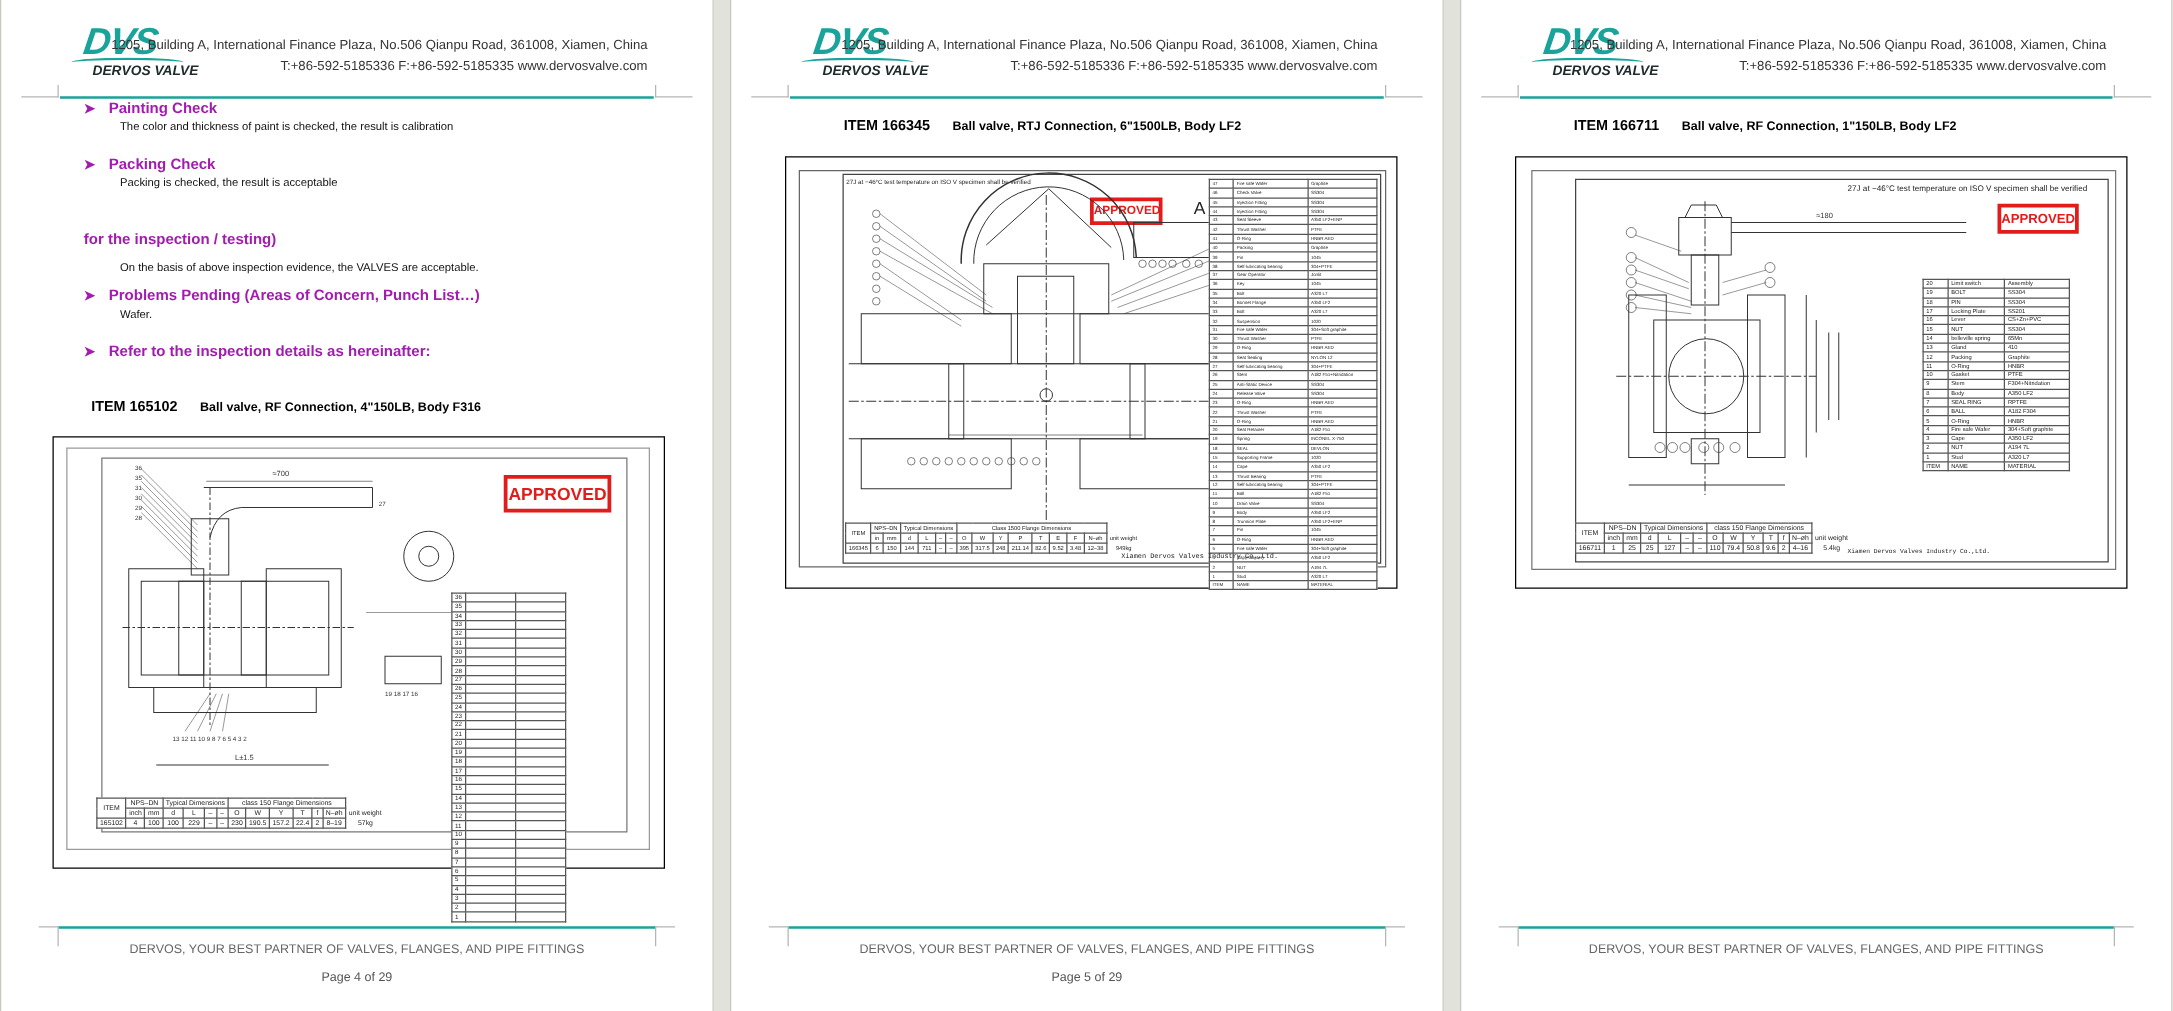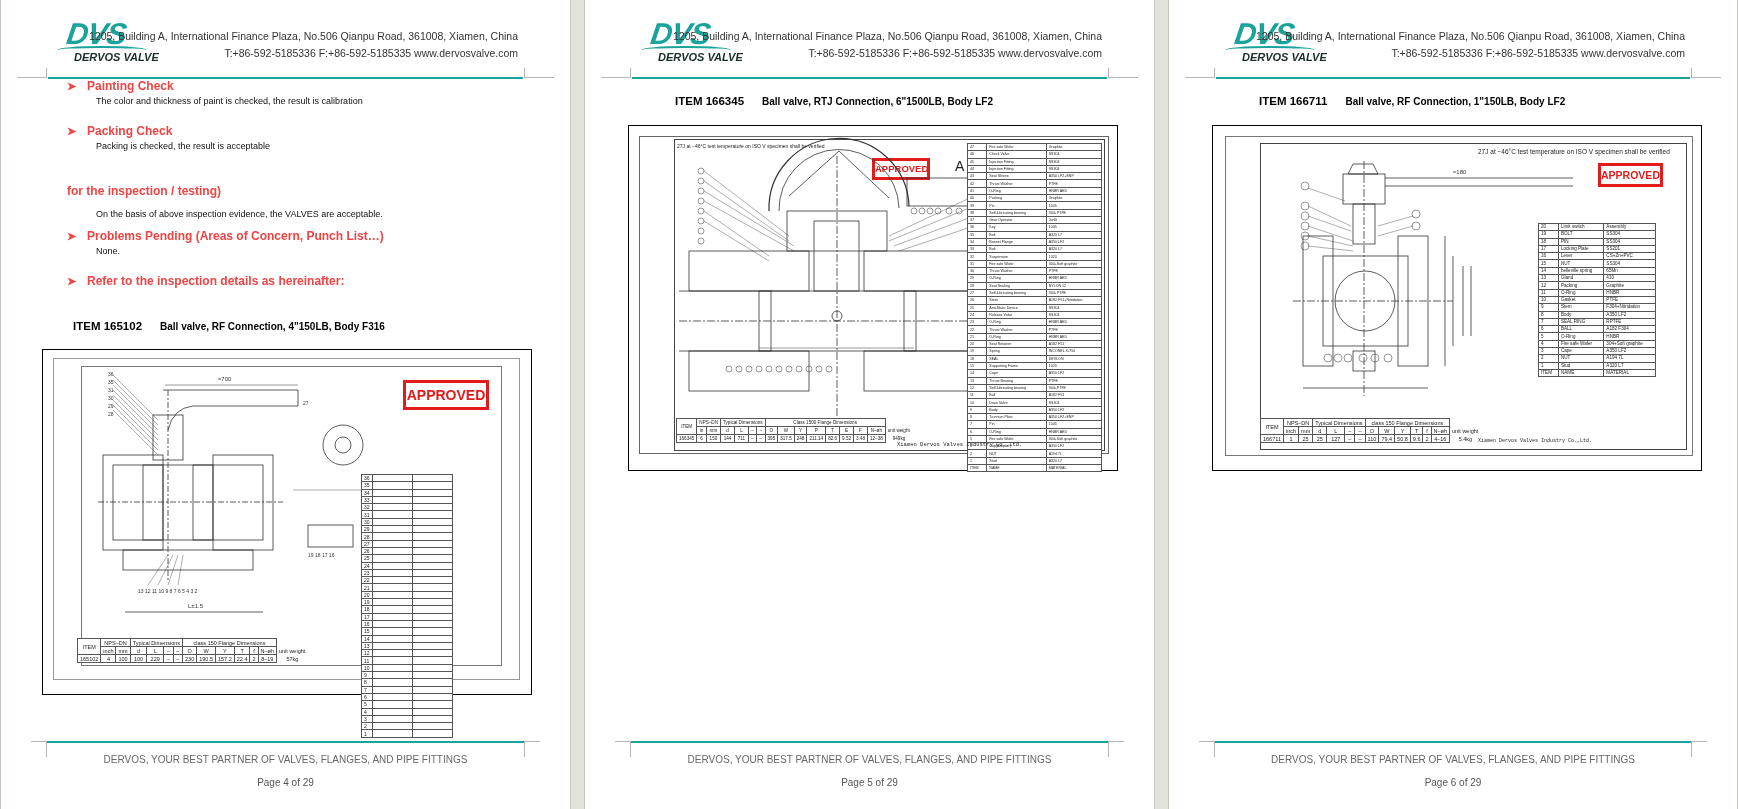--- a/index.html
+++ b/index.html
@@ -14,21 +14,21 @@
   .corner-bl { position: absolute; width: 16px; height: 16px; border-right: 1px solid #b5b5b5; border-top: 1px solid #b5b5b5; }
   .corner-br { position: absolute; width: 16px; height: 16px; border-left: 1px solid #b5b5b5; border-top: 1px solid #b5b5b5; }
   .logo { position: absolute; top: 20px; width: 92px; height: 44px; }
   .logo .mark { position: absolute; left: 10px; top: 0; font: italic bold 30px "Liberation Sans", sans-serif; color: #1aa39a; letter-spacing: -1px; line-height: 28px; transform: skewX(-8deg); }
   .logo .swoosh { position: absolute; left: 0; top: 26px; width: 90px; height: 8px; border-top: 2px solid #1aa39a; border-radius: 50% 50% 0 0; }
   .logo .name { position: absolute; left: 17px; top: 31px; font: italic bold 11px "Liberation Sans", sans-serif; color: #1d2b2a; white-space: nowrap; }
   .addr { position: absolute; top: 28px; font-size: 10.5px; color: #333; text-align: right; line-height: 17px; white-space: nowrap; }
   .hline { position: absolute; height: 2px; background: #1aa39a; }
   .footer-text { position: absolute; width: 100%; left: 0; text-align: center; font-size: 10px; color: #666; }
   .footer-page { position: absolute; width: 100%; left: 0; text-align: center; font-size: 10px; color: #555; }
-  .sec { position: absolute; left: 66px; font-size: 12px; font-weight: bold; color: #ef4444; }
+  .sec { position: absolute; left: 66px; font-size: 12px; font-weight: bold; color: #a21caf; }
   .sec .arrow { display: inline-block; width: 20px; font-size: 11px; }
   .sub { position: absolute; left: 95px; font-size: 9px; color: #111; }
   .item-line { position: absolute; font-size: 11px; font-weight: bold; color: #000; white-space: nowrap; }
   .item-line .code { display: inline-block; margin-right: 18px; font-size: 11.5px; }
   .item-line .desc { font-size: 10px; }
   .drawing-frame { position: absolute; border: 1px solid #000; background: #fff; }
   .drawing-inner { position: absolute; border: 1px solid #999; }
   .approved { position: absolute; border: 3px solid #e21b1b; color: #e21b1b; font-weight: bold; font-family: "Liberation Sans", sans-serif; text-align: center; background: #fff; }
   table.dims { position: absolute; border-collapse: collapse; font-size: 5.5px; color: #222; background: #fff; }
   table.dims td { border: 1px solid #555; padding: 0 2px; text-align: center; height: 8px; white-space: nowrap; }
@@ -59,21 +59,21 @@
     <div class="sec" style="top:79px;"><span class="arrow">➤</span><span>Painting Check</span></div>
     <div class="sub" style="top:96px;">The color and thickness of paint is checked, the result is calibration</div>
 
     <div class="sec" style="top:124px;"><span class="arrow">➤</span><span>Packing Check</span></div>
     <div class="sub" style="top:141px;">Packing is checked, the result is acceptable</div>
 
     <div class="sec" style="top:184px;left:66px;">for the inspection / testing)</div>
     <div class="sub" style="top:209px;">On the basis of above inspection evidence, the VALVES are acceptable.</div>
 
     <div class="sec" style="top:229px;"><span class="arrow">➤</span><span>Problems Pending (Areas of Concern, Punch List…)</span></div>
-    <div class="sub" style="top:246px;">None.</div>
+    <div class="sub" style="top:246px;">Wafer.</div>
 
     <div class="sec" style="top:274px;"><span class="arrow">➤</span><span>Refer to the inspection details as hereinafter:</span></div>
 
     <div class="item-line" style="left:72px;top:320px;">
       <span class="code">ITEM 165102</span><span class="desc">Ball valve, RF Connection, 4"150LB, Body F316</span>
     </div>
 
     <div class="drawing-frame" style="left:41px;top:349px;width:490px;height:346px;">
       <div class="drawing-inner" style="left:10px;top:8px;width:467px;height:322px;"></div>
       <div class="drawing-inner" style="left:38px;top:16px;width:421px;height:300px;border-color:#777;"></div>
@@ -958,16 +958,15 @@
         </tr>
       </tbody>
         </table>
       <div class="note" style="left:265px;top:312px;font-size:5px;font-family:'Liberation Mono',monospace;">Xiamen Dervos Valves Industry Co.,Ltd.</div>
     </div>
 
     <div class="corner-bl" style="left:30px;top:741px;"></div>
     <div class="corner-br" style="right:30px;top:741px;"></div>
     <div class="hline" style="left:46px;right:46px;top:741px;"></div>
     <div class="footer-text" style="top:754px;">DERVOS, YOUR BEST PARTNER OF VALVES, FLANGES, AND PIPE FITTINGS</div>
-    <div class="footer-page" style="top:777px;">Page 6 of 29</div>
   </div>
 
 </div>
 
 </body></html>

